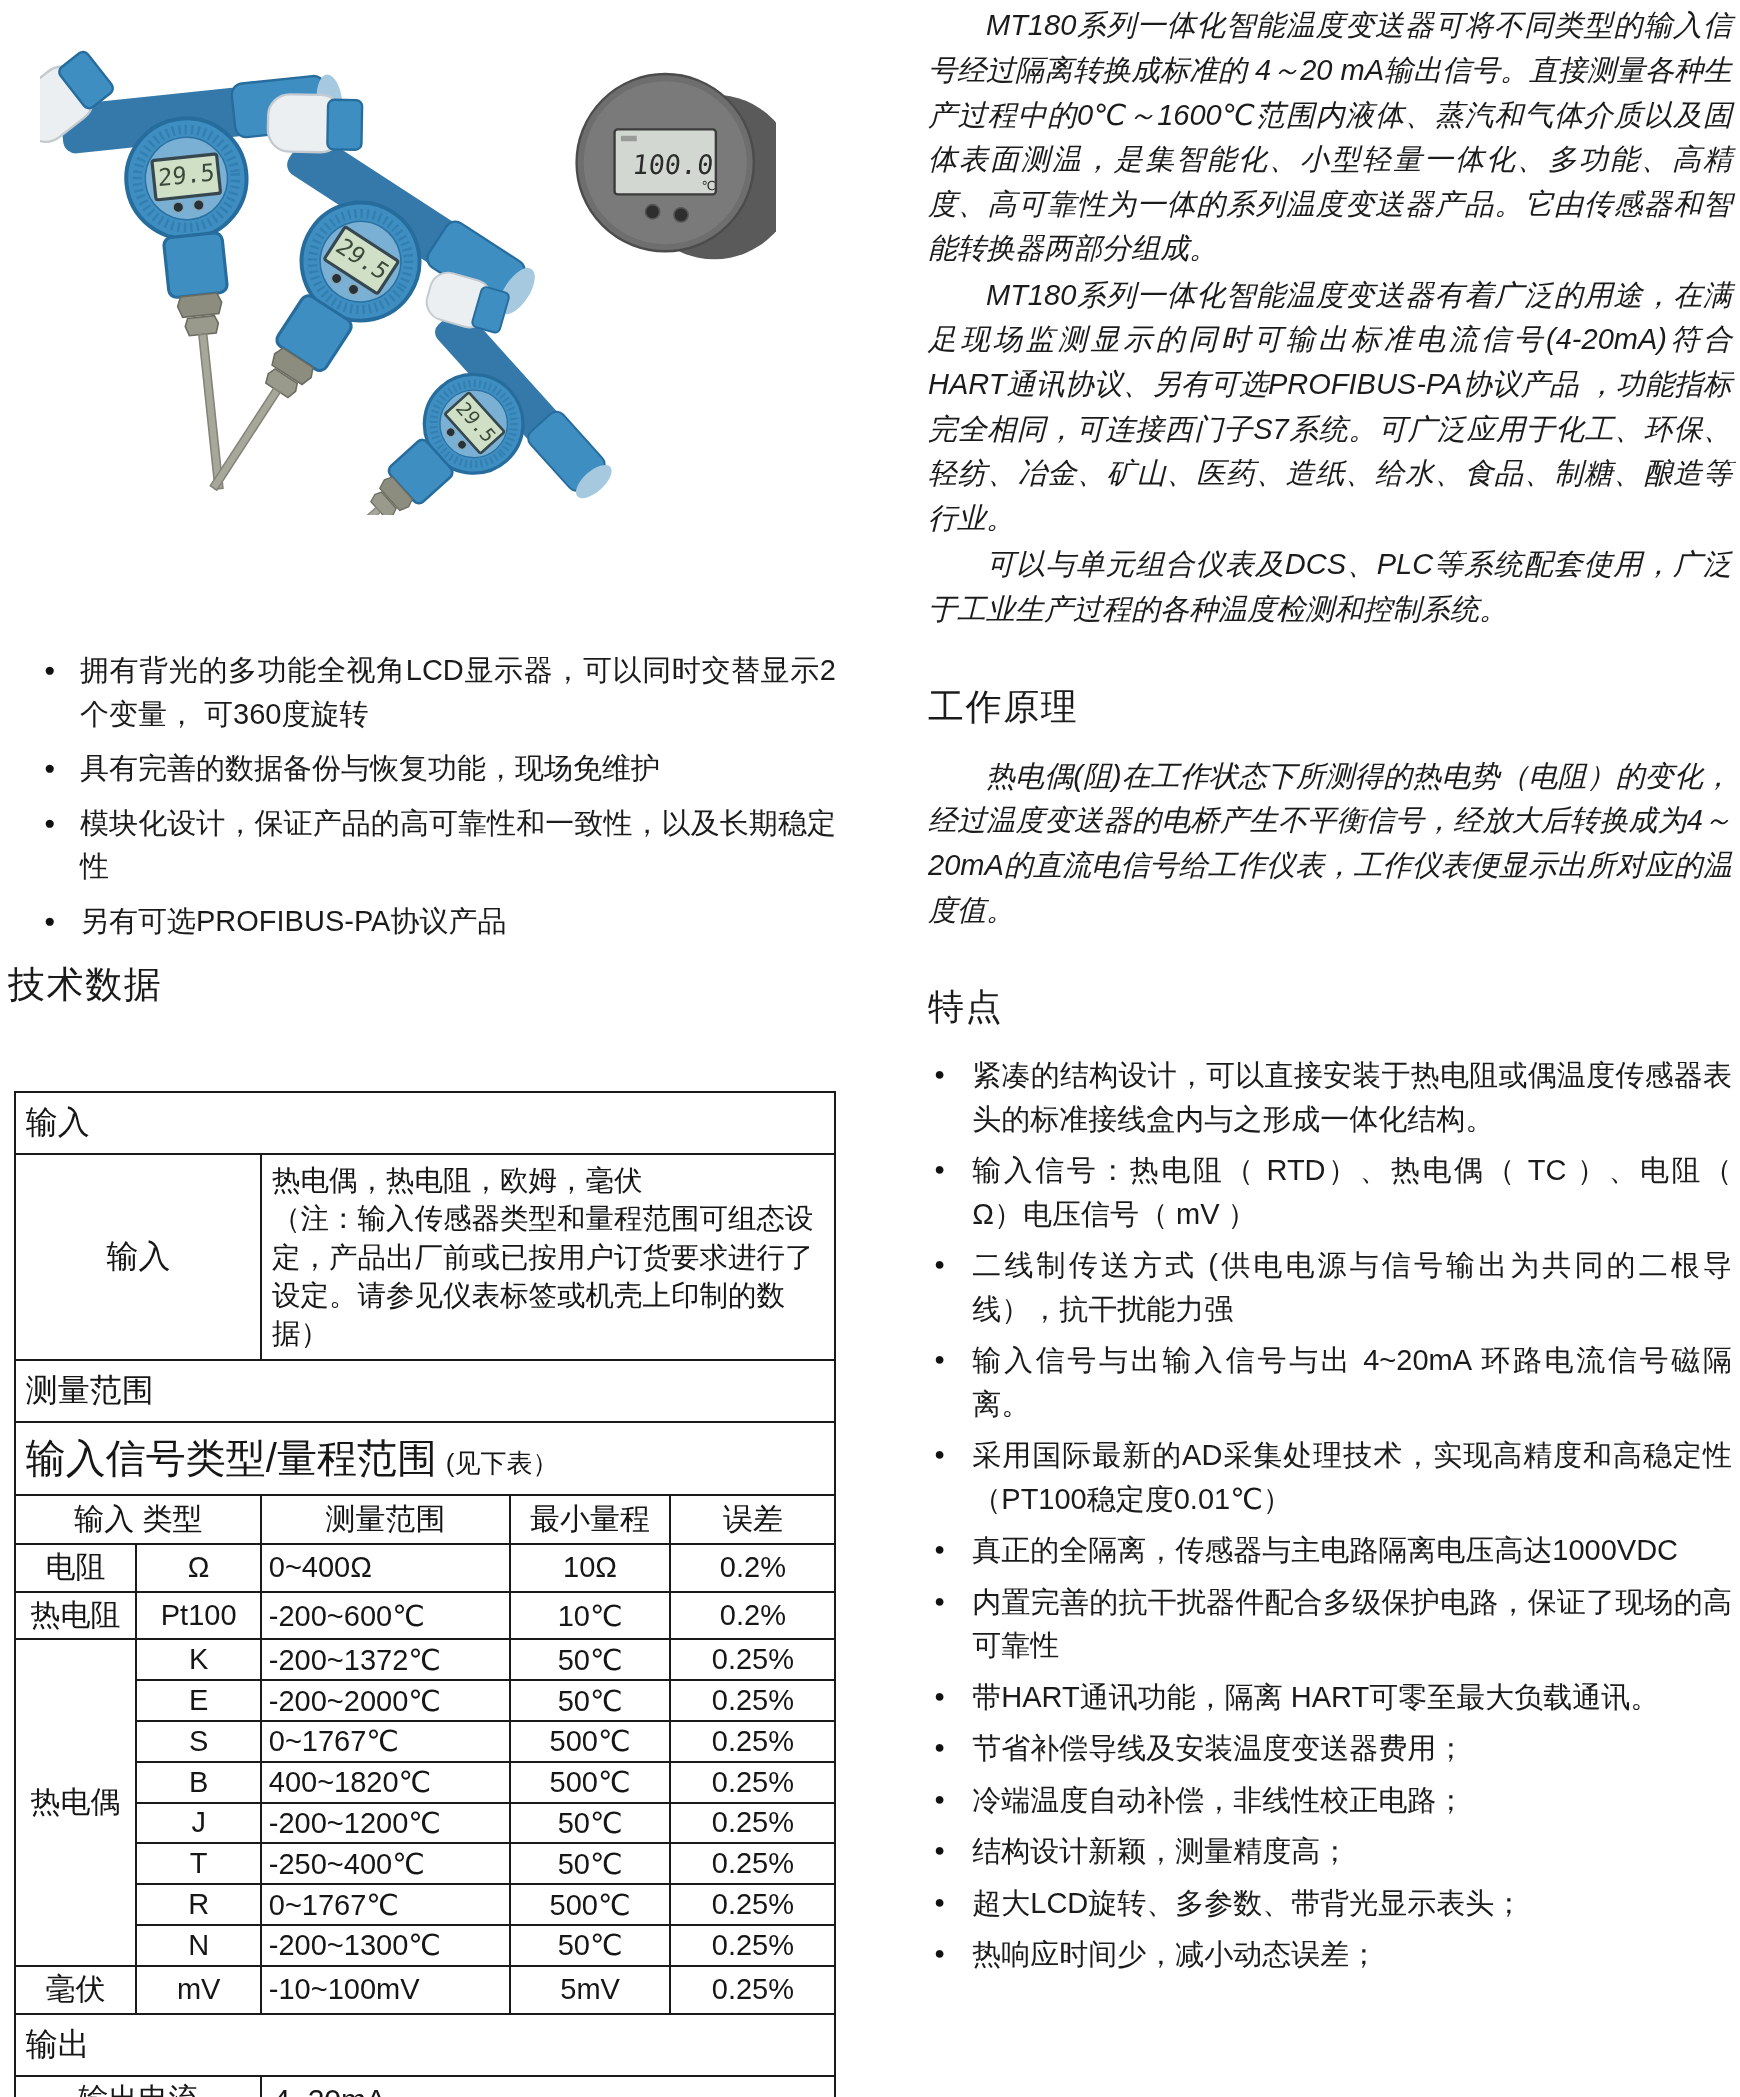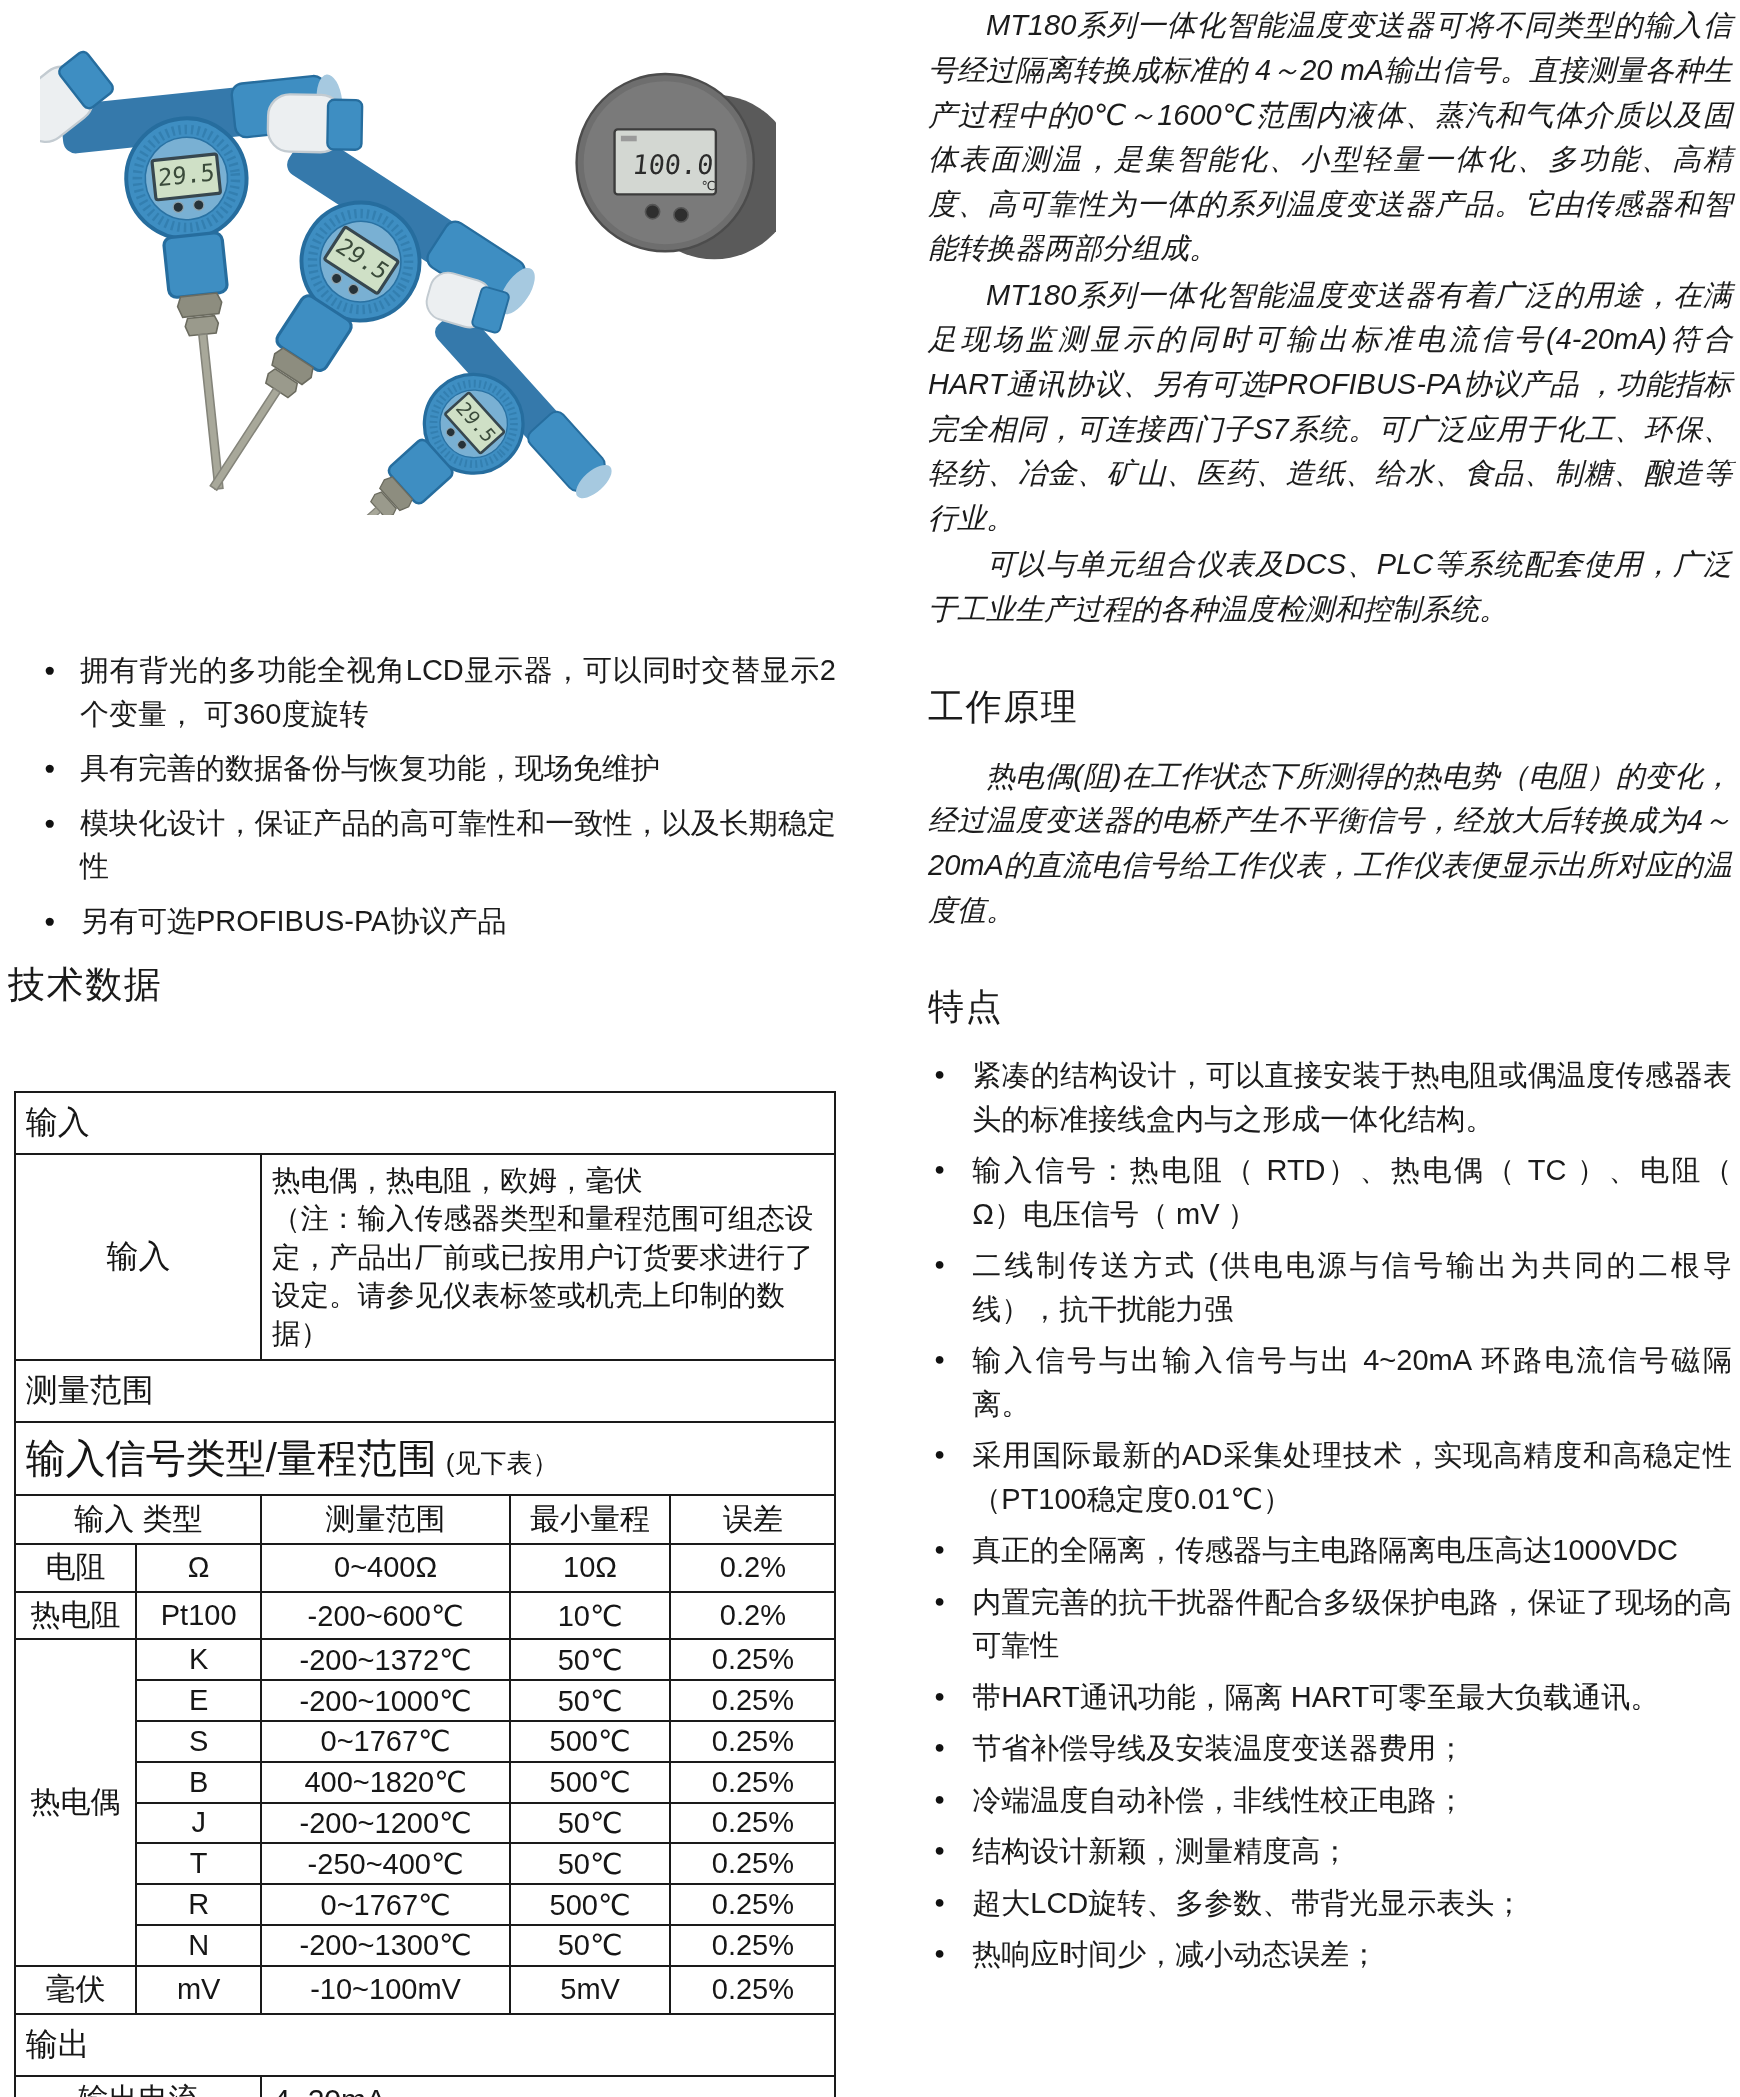--- a/index.html
+++ b/index.html
@@ -24,21 +24,21 @@
   .h-tech{position:absolute;left:8px;top:960px;font-size:37px;font-weight:500;letter-spacing:1.6px;}
 
   
   .spec{position:absolute;left:14.3px;top:1091px;width:822px;border-collapse:collapse;
     table-layout:fixed;font-size:29px;color:#161616;}
   .spec td{border:2.4px solid #1a1a1a;padding:2.4px 6.3px;vertical-align:middle;}
   .spec .sec{font-size:32px;text-align:left;padding:8px 9.5px;height:38px;}
   .spec .hdr{text-align:center;font-size:30px;height:35px;padding:3.2px 1.6px;}
   .spec .c{text-align:center;}
   .spec .grp{text-align:center;font-size:30px;}
-  .spec .rng{text-align:center;}
+  .spec .rng{}
   .spec .inlabel{text-align:center;font-size:32px;}
   .spec .inval{line-height:1.34;padding:6.3px 9.5px;font-size:28.5px;border-radius:7px;}
   .spec .outlabel{text-align:center;font-size:30px;}
   .spec .outval{text-align:left;padding-left:11px;font-size:30px;line-height:1.3;}
   .spec .sig{font-size:40px;}
   .spec .signote{font-size:26px;}
   .spec tr{height:36px;}
 
   
   .rightcol{position:absolute;left:928px;top:3.2px;width:804px;}
@@ -190,21 +190,21 @@
 
       <tr>
         <td class="grp" rowspan="8">热电偶</td>
         <td class="c">K</td>
         <td class="rng">-200~1372℃</td>
         <td class="c">50℃</td>
         <td class="c">0.25%</td>
       </tr>
       <tr>
         <td class="c">E</td>
-        <td class="rng">-200~1000℃</td>
+        <td class="rng">-200~2000℃</td>
         <td class="c">50℃</td>
         <td class="c">0.25%</td>
       </tr>
       <tr>
         <td class="c">S</td>
         <td class="rng">0~1767℃</td>
         <td class="c">500℃</td>
         <td class="c">0.25%</td>
       </tr>
       <tr>

